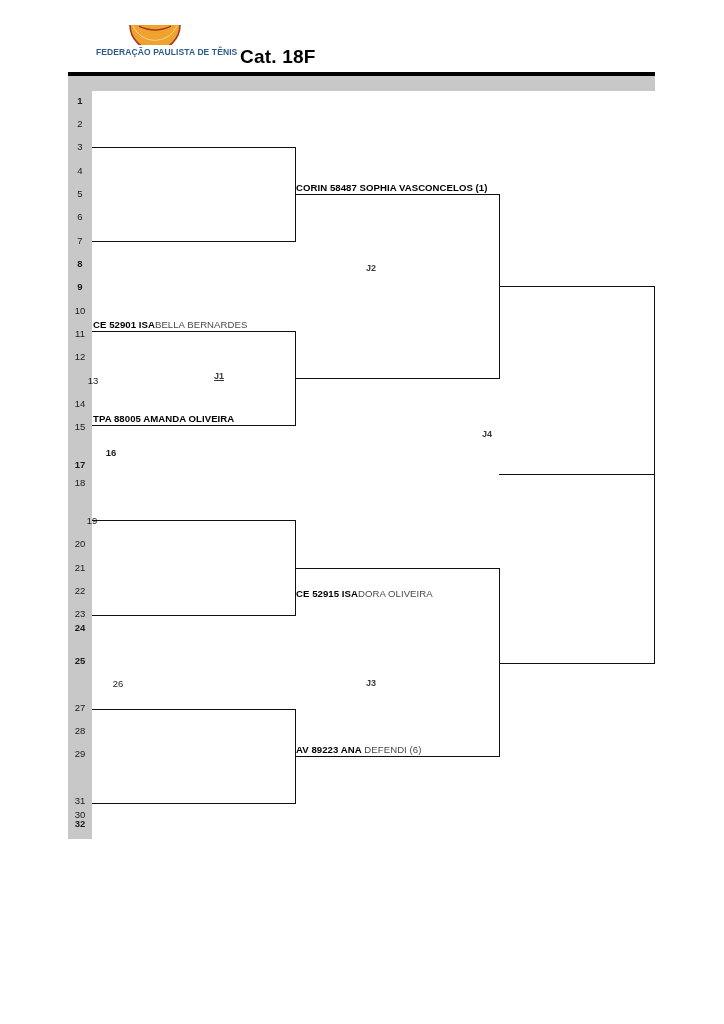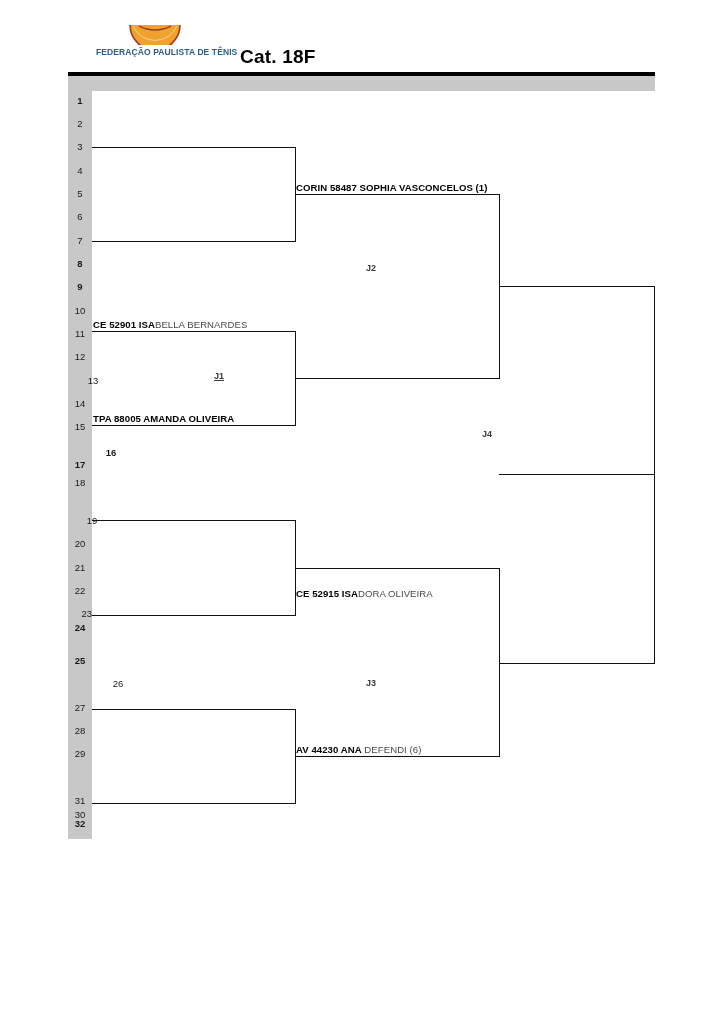--- a/index.html
+++ b/index.html
@@ -76,21 +76,21 @@
       <div class="rownum" style="top: 283.7px; padding-left: 13px;">13</div>
       <div class="rownum" style="top: 307.05px;">14</div>
       <div class="rownum" style="top: 330.4px;">15</div>
       <div class="rownum bold" style="top: 356px; padding-left: 31px;">16</div>
       <div class="rownum bold" style="top: 368px;">17</div>
       <div class="rownum" style="top: 386px;">18</div>
       <div class="rownum" style="top: 423.8px; margin-left: 12px;">19</div>
       <div class="rownum" style="top: 447.15px;">20</div>
       <div class="rownum" style="top: 470.5px;">21</div>
       <div class="rownum" style="top: 493.85px;">22</div>
-      <div class="rownum" style="top: 517.2px; text-align: right;">23</div>
+      <div class="rownum" style="top: 517.2px;">23</div>
       <div class="rownum bold" style="top: 531px;">24</div>
       <div class="rownum bold" style="top: 563.9px;">25</div>
       <div class="rownum" style="top: 587.25px; margin-left: 38px;">26</div>
       <div class="rownum" style="top: 610.6px;">27</div>
       <div class="rownum" style="top: 633.95px;">28</div>
       <div class="rownum" style="top: 657.3px;">29</div>
       <div class="rownum" style="top: 718px;">30</div>
       <div class="rownum" style="top: 704px;">31</div>
       <div class="rownum bold" style="top: 727.35px;">32</div>
     </div>
@@ -138,21 +138,21 @@
 
   <div class="pname" style="left:93px; top:413px;">
     <span class="strong">TPA 88005 AMANDA OLIVEIRA</span><span class="dim"></span>
   </div>
 
   <div class="pname" style="left:296px; top:588px;">
     <span class="strong">CE 52915 ISA</span><span class="dim">DORA OLIVEIRA</span>
   </div>
 
   <div class="pname" style="left:296px; top:744px;">
-    <span class="strong">AV 44230 ANA</span><span class="dim"> DEFENDI (6)</span>
+    <span class="strong">AV 89223 ANA</span><span class="dim"> DEFENDI (6)</span>
   </div>
 
   <div class="jlabel" style="left:214px; top:371px;text-decoration:underline;">J1</div>
   <div class="jlabel" style="left:366px; top:263px;">J2</div>
   <div class="jlabel" style="left:366px; top:639px;margin-top:39px;">J3</div>
   <div class="jlabel" style="left:482px; top:429px;">J4</div>
 
 </div>
 
 </body></html>

